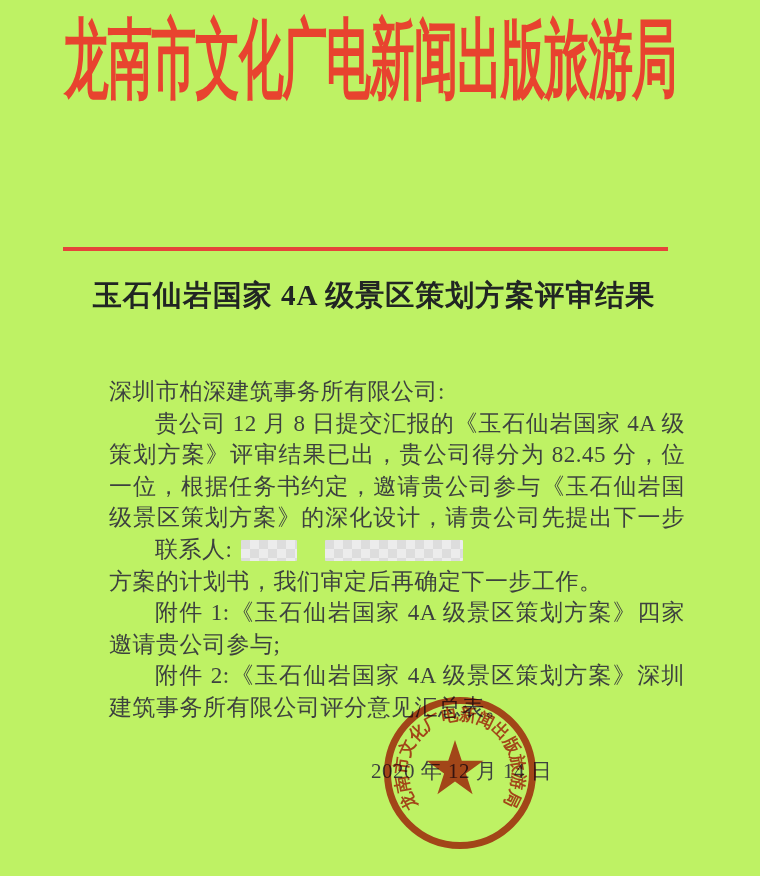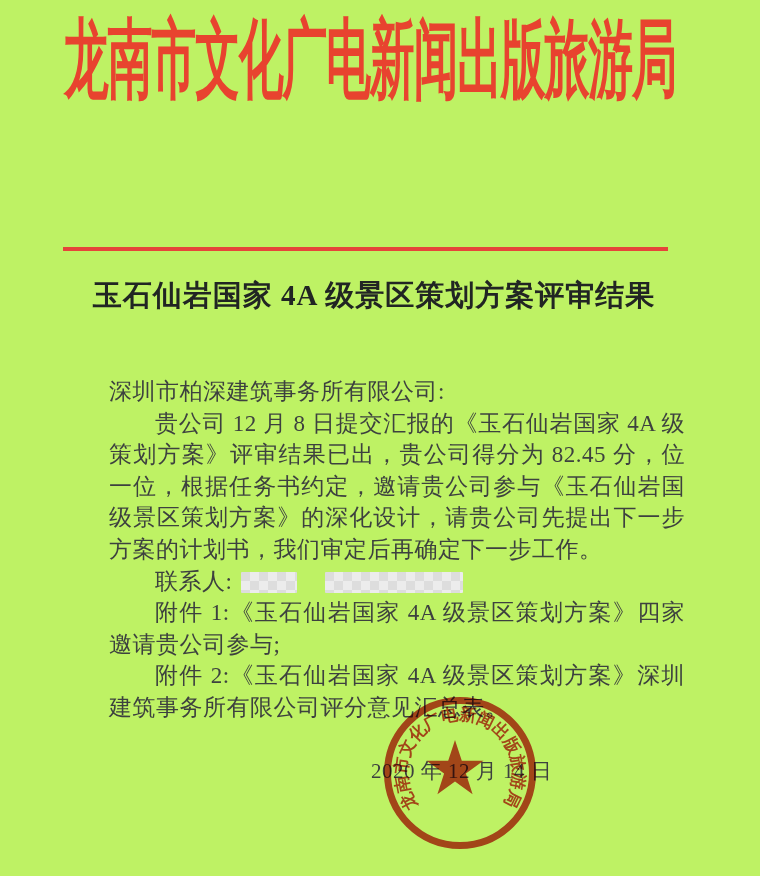--- a/index.html
+++ b/index.html
@@ -96,24 +96,24 @@
   <div id="doc-title">
     <div>玉石仙岩国家 4A 级景区策划方案评审结果</div>
   </div>
 
   <div id="body-block">
     <div class="line">深圳市柏深建筑事务所有限公司:</div>
     <div class="line just indent">贵公司 12 月 8 日提交汇报的《玉石仙岩国家 4A 级景区</div>
     <div class="line just">策划方案》评审结果已出，贵公司得分为 82.45 分，位列第</div>
     <div class="line just">一位，根据任务书约定，邀请贵公司参与《玉石仙岩国家 4A</div>
     <div class="line just">级景区策划方案》的深化设计，请贵公司先提出下一步实施</div>
-    <div class="line">方案的计划书，我们审定后再确定下一步工作。</div>
     <div class="line indent">
       <span>联系人:</span><span id="mosaic-1" class="mosaic"></span><span id="mosaic-2" class="mosaic"></span>
     </div>
+    <div class="line">方案的计划书，我们审定后再确定下一步工作。</div>
     <div class="line just indent">附件 1:《玉石仙岩国家 4A 级景区策划方案》四家设计机</div>
     <div class="line">邀请贵公司参与;</div>
     <div class="line just indent">附件 2:《玉石仙岩国家 4A 级景区策划方案》深圳市柏深</div>
     <div class="line">建筑事务所有限公司评分意见汇总表。</div>
   </div>
 
   <div id="doc-date">2020 年 12 月 14 日</div>
 
   <svg id="official-seal" viewBox="0 0 154 154">
     <circle cx="77" cy="77" r="72.5" fill="none" stroke="#d6392c" stroke-width="7"></circle>

